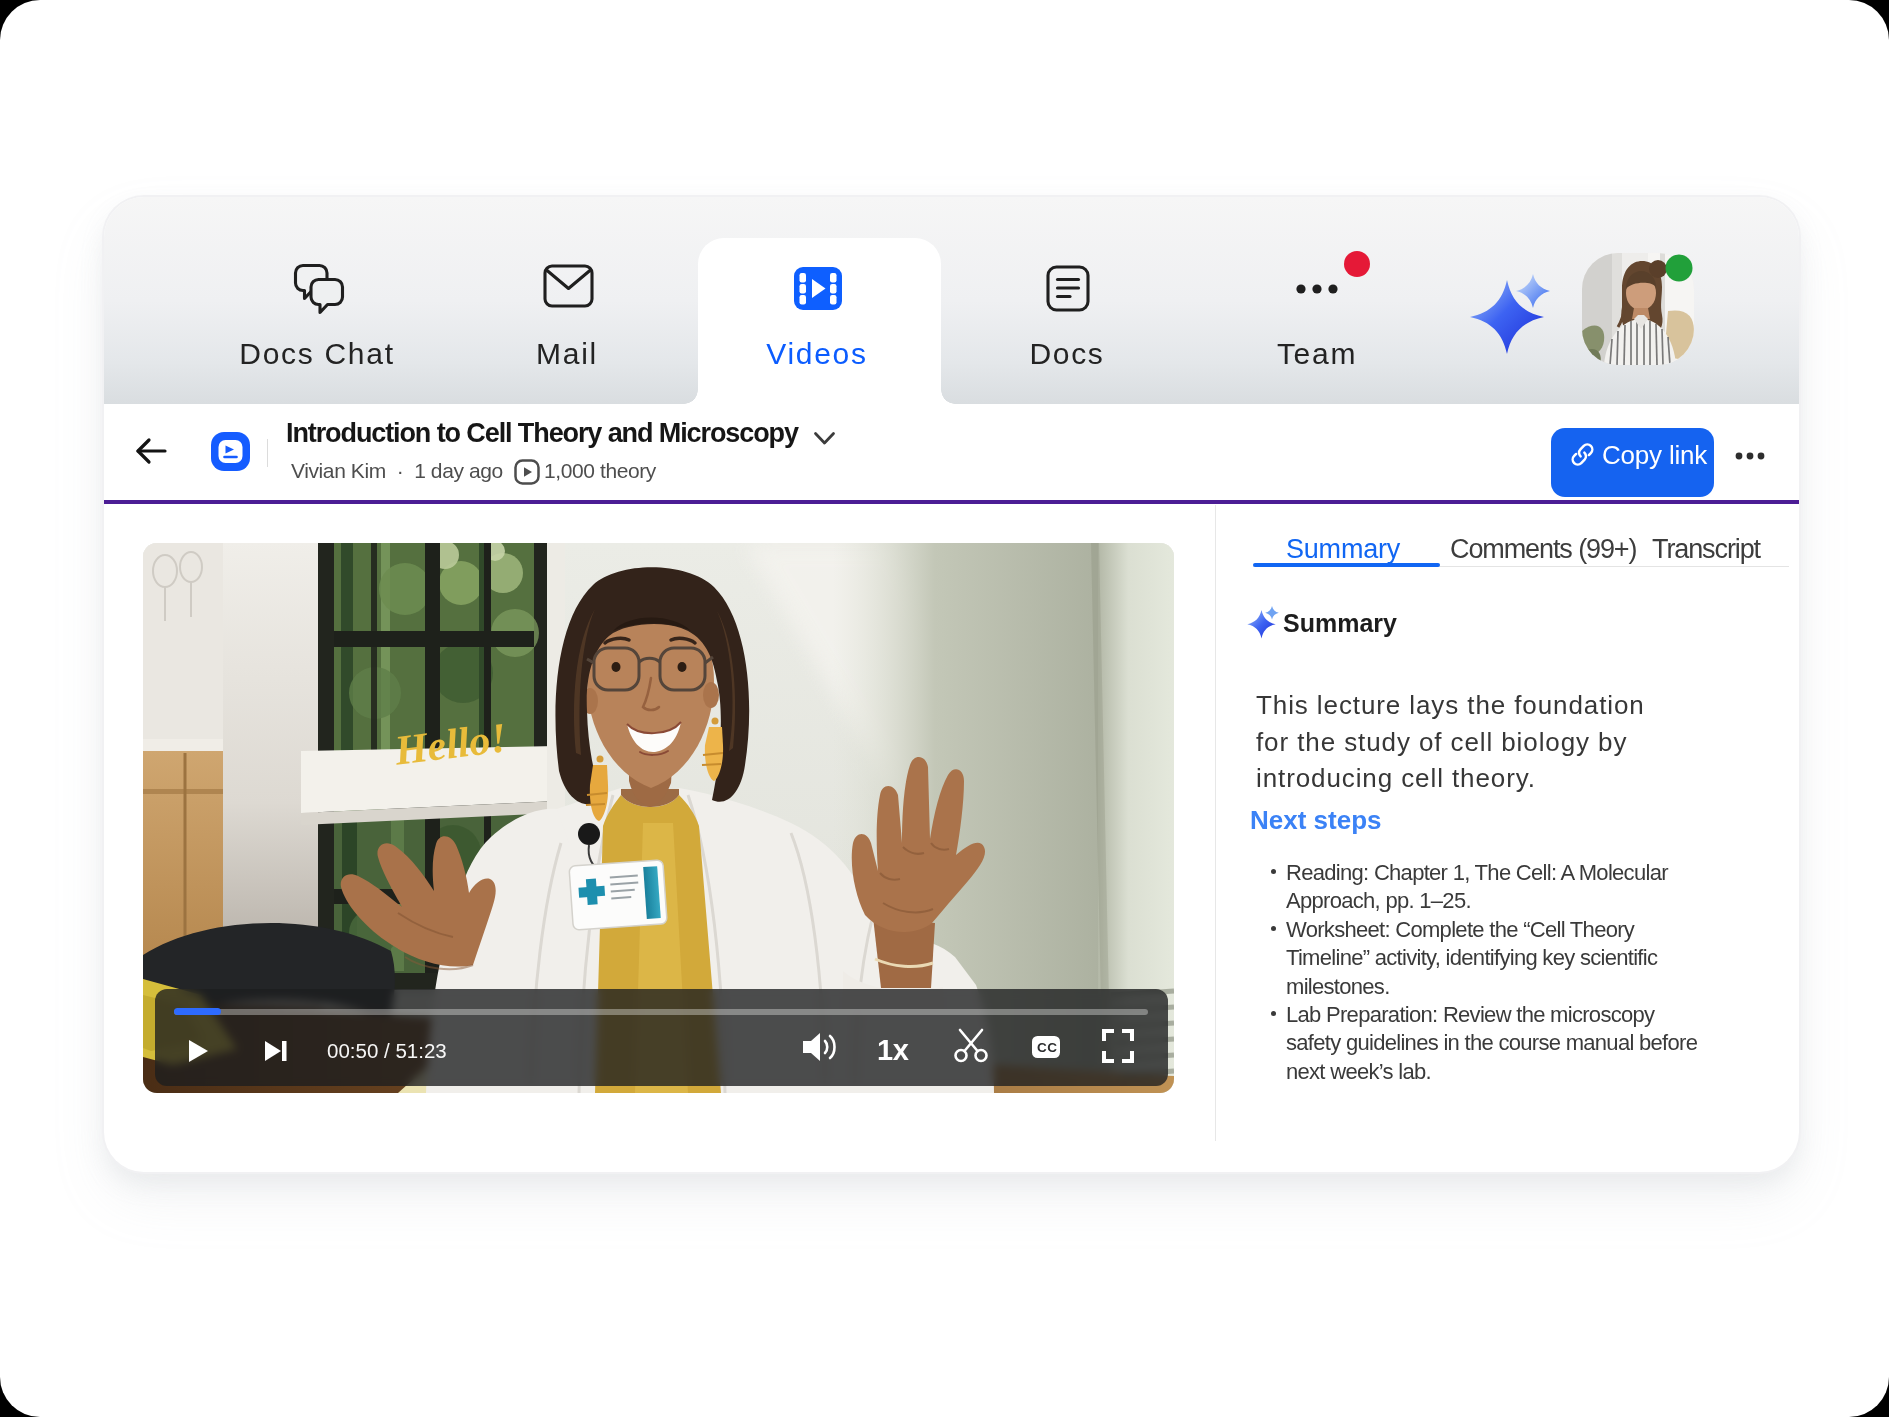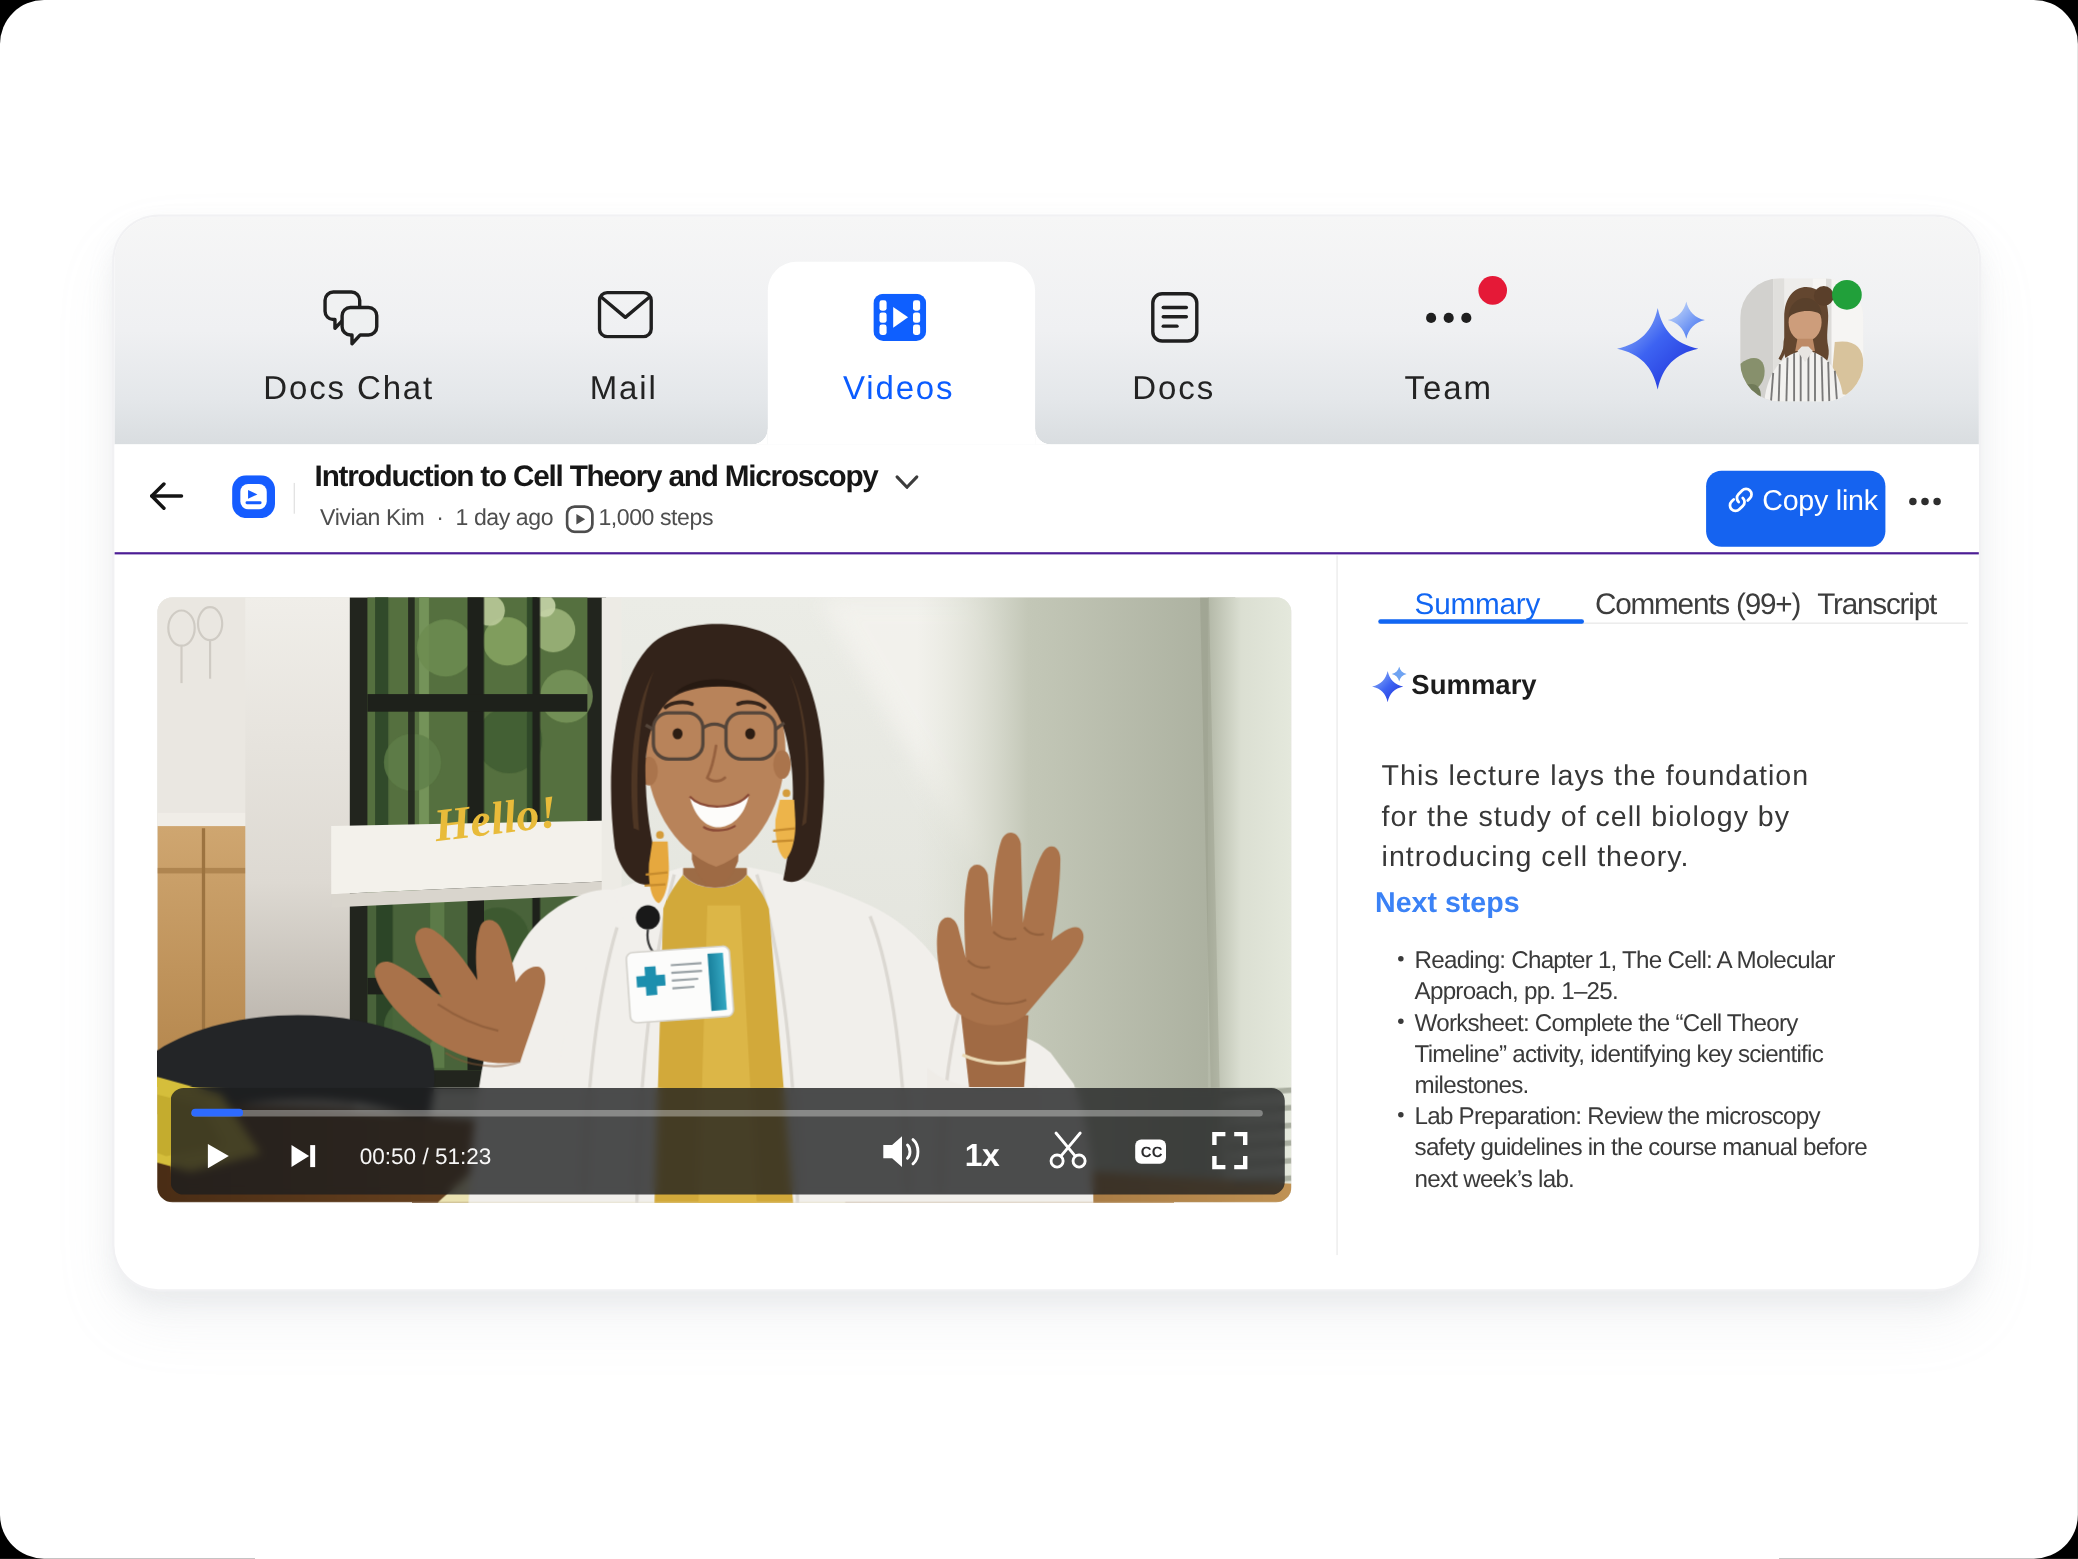--- a/index.html
+++ b/index.html
@@ -14,21 +14,21 @@
     background:linear-gradient(180deg,#f6f6f6 0%,#eff0f2 50%,#e4e7ea 80%,#d9dde0 100%); }
   .vtab { position:absolute; left:594px; top:41px; width:243px; height:166px;
     background:#fff; border-radius:26px 26px 0 0; }
   .fillet { position:absolute; width:14px; height:14px; top:193px; }
   .fillet.l { left:580px; background:radial-gradient(circle at 0 0, transparent 13.5px, #fff 14px); }
   .fillet.r { left:837px; background:radial-gradient(circle at 14px 0, transparent 13.5px, #fff 14px); }
   .navlabel { position:absolute; top:140px; width:300px; text-align:center;
     font-size:30px; color:#232323; letter-spacing:1.7px; }
   .navlabel.blue { color:#0b5cff; }
   .titlebar { position:absolute; left:0; top:207px; width:100%; height:100px;
-    background:#fff; border-bottom:2px solid #4c1d95; }
+    background:#fff; border-bottom:4px solid #4c1d95; }
   .title { position:absolute; left:182px; top:14px; font-size:27px; font-weight:bold;
     color:#161616; letter-spacing:-1.1px; white-space:nowrap; }
   .byline { position:absolute; left:187px; top:55px; font-size:21px; color:#4e4e4e;
     letter-spacing:-0.4px; white-space:nowrap; }
   .copybtn { position:absolute; left:1447px; top:24px; width:163px; height:69px;
     background:#1563f0; border-radius:14px; color:#fff; }
   .copytxt { position:absolute; left:51px; top:12px; font-size:26px; letter-spacing:-0.2px; }
   .menudots { position:absolute; left:1630px; top:47px; }
   .video { position:absolute; left:39px; top:346px; width:1031px; height:550px;
     border-radius:14px; overflow:hidden; background:#e8e6e2; }
@@ -173,21 +173,21 @@
     <div style="position:absolute;left:163px;top:35px;width:1px;height:28px;background:#dcdcdc;"></div>
     <svg style="position:absolute;left:709px;top:27px;" width="23" height="16" viewBox="0 0 23 16">
       <path d="M2.5 2.5 L11.5 12 L20.5 2.5" fill="none" stroke="#3c3c3c" stroke-width="2.8" stroke-linecap="round" stroke-linejoin="round"></path>
     </svg>
     <svg style="position:absolute;left:410px;top:55px;" width="26" height="26" viewBox="0 0 26 26">
       <rect x="1.5" y="1.5" width="23" height="23" rx="7" fill="none" stroke="#4d4d4d" stroke-width="2.5"></rect>
       <path d="M10 8.2 L18 13 L10 17.8 Z" fill="#4d4d4d"></path>
     </svg>
     <div class="title">Introduction to Cell Theory and Microscopy</div>
     <div class="byline">Vivian Kim&nbsp;&nbsp;·&nbsp;&nbsp;1 day ago</div>
-    <div class="byline" style="left:440px;">1,000 steps</div>
+    <div class="byline" style="left:440px;">1,000 theory</div>
     <div class="copybtn">
       <svg style="position:absolute;left:19px;top:14px;" width="25" height="25" viewBox="0 0 24 24">
         <g fill="none" stroke="#fff" stroke-width="2.4" stroke-linecap="round" stroke-linejoin="round">
           <path d="M10.2 13.8a4.8 4.8 0 0 1-0.2-6.8l3.2-3.2a4.8 4.8 0 0 1 6.8 6.8l-1.9 1.9"></path>
           <path d="M13.8 10.2a4.8 4.8 0 0 1 0.2 6.8l-3.2 3.2a4.8 4.8 0 0 1-6.8-6.8l1.9-1.9"></path>
         </g>
       </svg>
       <div class="copytxt">Copy link</div>
     </div>
     <svg class="menudots" width="34" height="10" viewBox="0 0 34 10">

